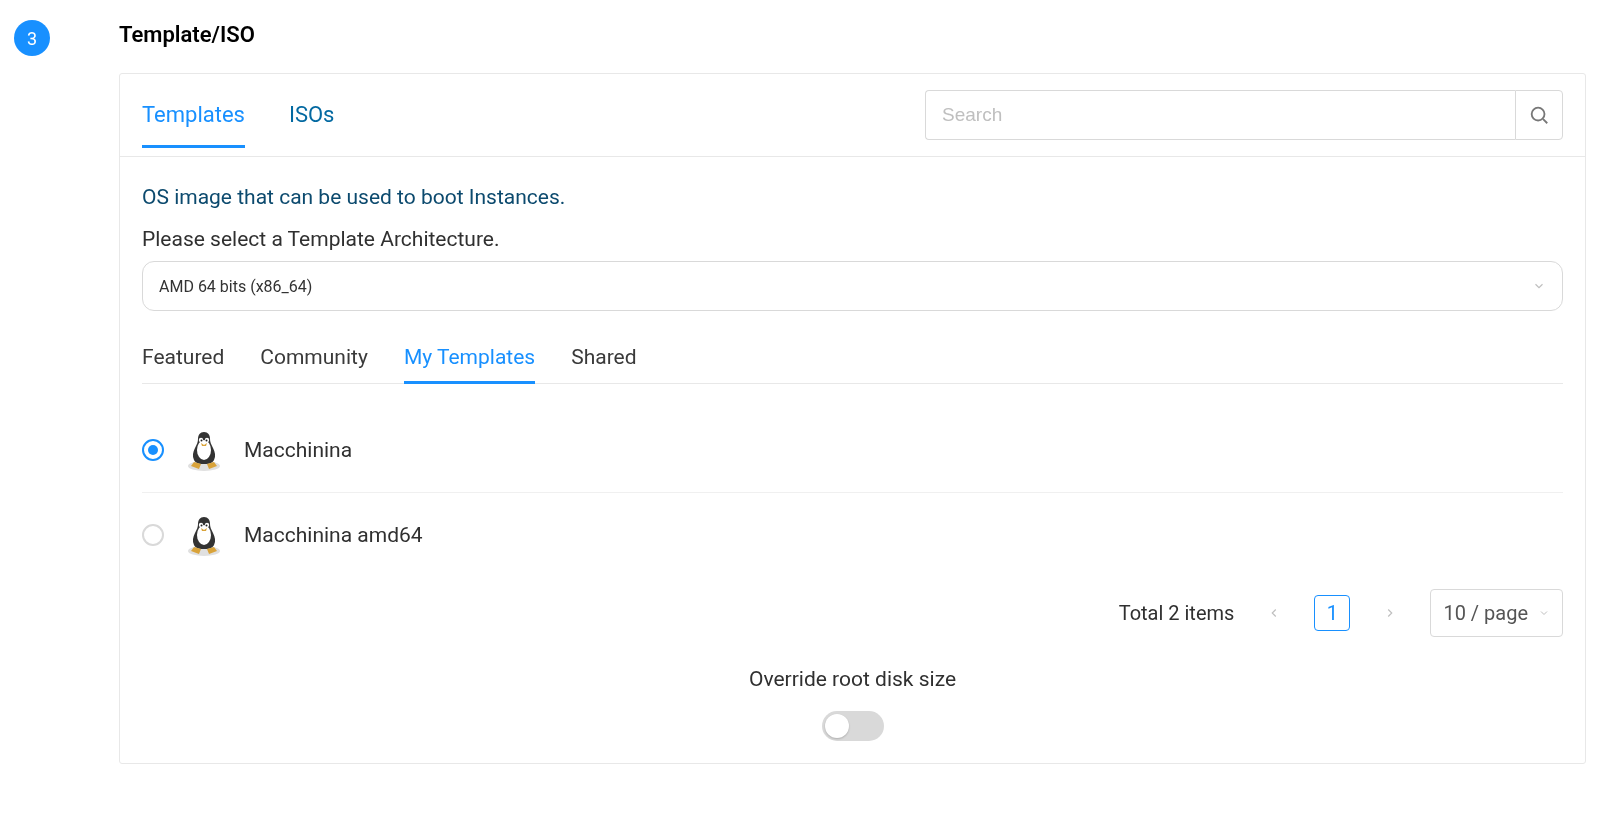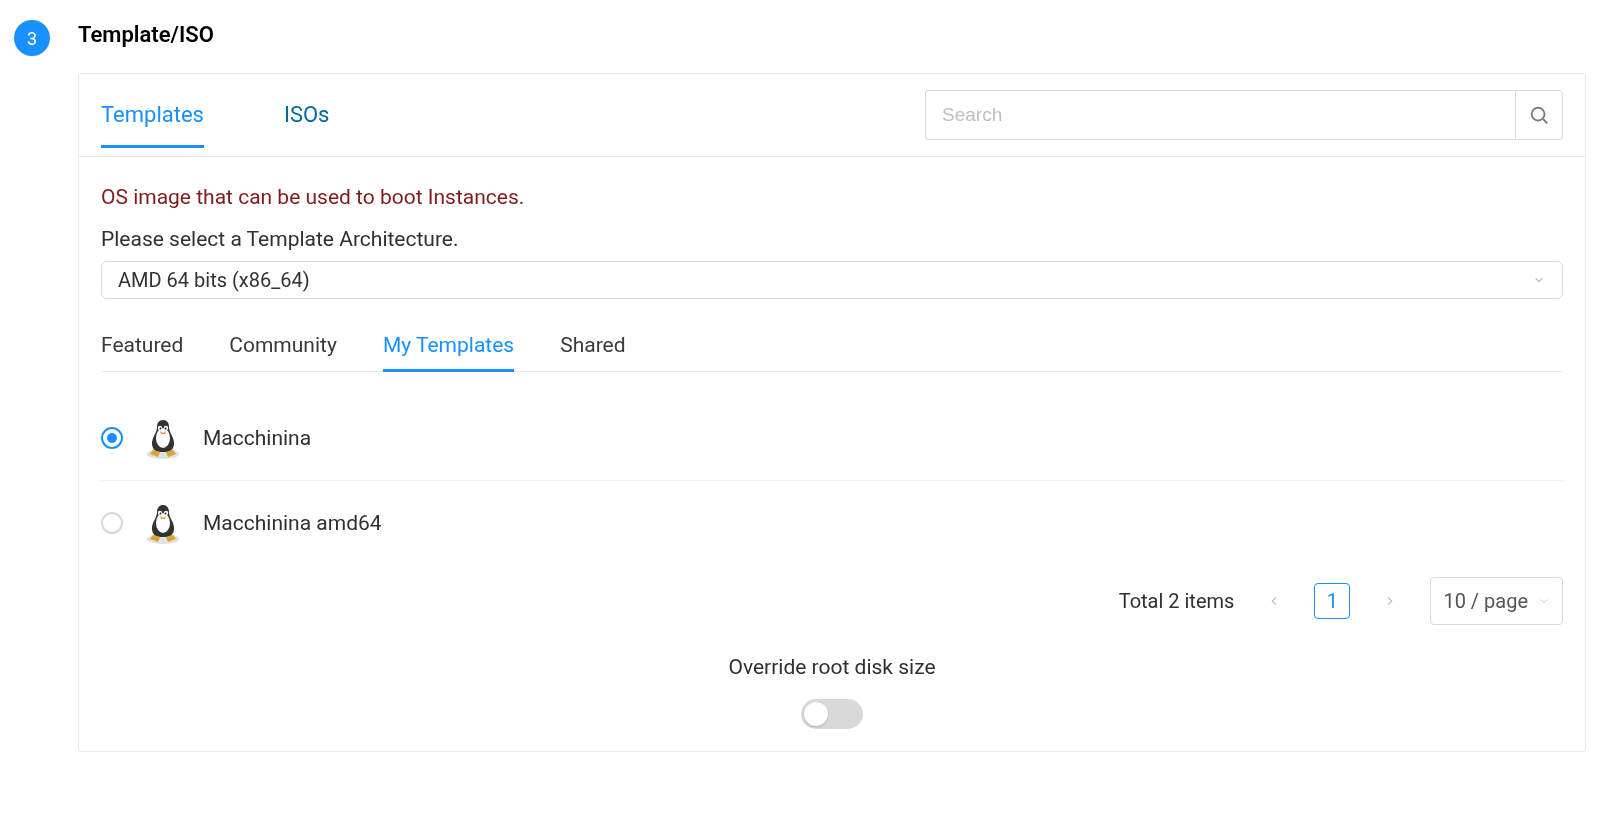--- a/index.html
+++ b/index.html
@@ -34,20 +34,21 @@
     .step-line {
       width: 1.5px;
       flex: 1;
       background: #e8e8e8;
       margin-top: 10px;
       height: 760px;
     }
     .step-content {
       flex: 1;
       padding-top: 2px;
+      margin-left: 41px;
     }
     .step-title {
       font-size: 22px;
       font-weight: 600;
       color: #000;
       margin-bottom: 26px;
     }
     .panel {
       border: 1px solid #e8e8e8;
       border-radius: 3px;
@@ -55,21 +56,21 @@
     }
     .top-row {
       display: flex;
       align-items: center;
       justify-content: space-between;
       padding: 0 22px;
       border-bottom: 1px solid #e8e8e8;
     }
     .top-tabs {
       display: flex;
-      gap: 80px;
+      gap: 44px;
     }
     .top-tab {
       padding: 20px 0 18px 0;
       font-size: 22px;
       color: #0369a1;
       border-bottom: 3px solid transparent;
       cursor: pointer;
       position: relative;
     }
     .top-tab.active {
@@ -102,48 +103,48 @@
       cursor: pointer;
       display: flex;
       align-items: center;
       justify-content: center;
     }
     .inner {
       padding: 28px 22px 22px 22px;
     }
     .desc {
       font-size: 21px;
-      color: #7f1d1d;
+      color: #0c4a6e;
       margin-bottom: 18px;
     }
     .arch-label {
       font-size: 21px;
       color: #303030;
       margin-bottom: 10px;
     }
     .select {
       width: 100%;
-      height: 38px;
+      height: 50px;
       border: 1px solid #d9d9d9;
-      border-radius: 6px;
+      border-radius: 12px;
       padding: 0 16px;
-      font-size: 20px;
+      font-size: 16px;
       color: #333;
       display: flex;
       align-items: center;
       justify-content: space-between;
       cursor: pointer;
       background: #fff;
     }
     .chevron {
       color: #bfbfbf;
     }
     .filter-tabs {
       display: flex;
-      gap: 46px;
+      gap: 36px;
       margin-top: 22px;
       border-bottom: 1px solid #e8e8e8;
     }
     .filter-tab {
       padding: 12px 0;
       font-size: 21px;
       color: #3a3a3a;
       border-bottom: 3px solid transparent;
       cursor: pointer;
       margin-bottom: -1px;

